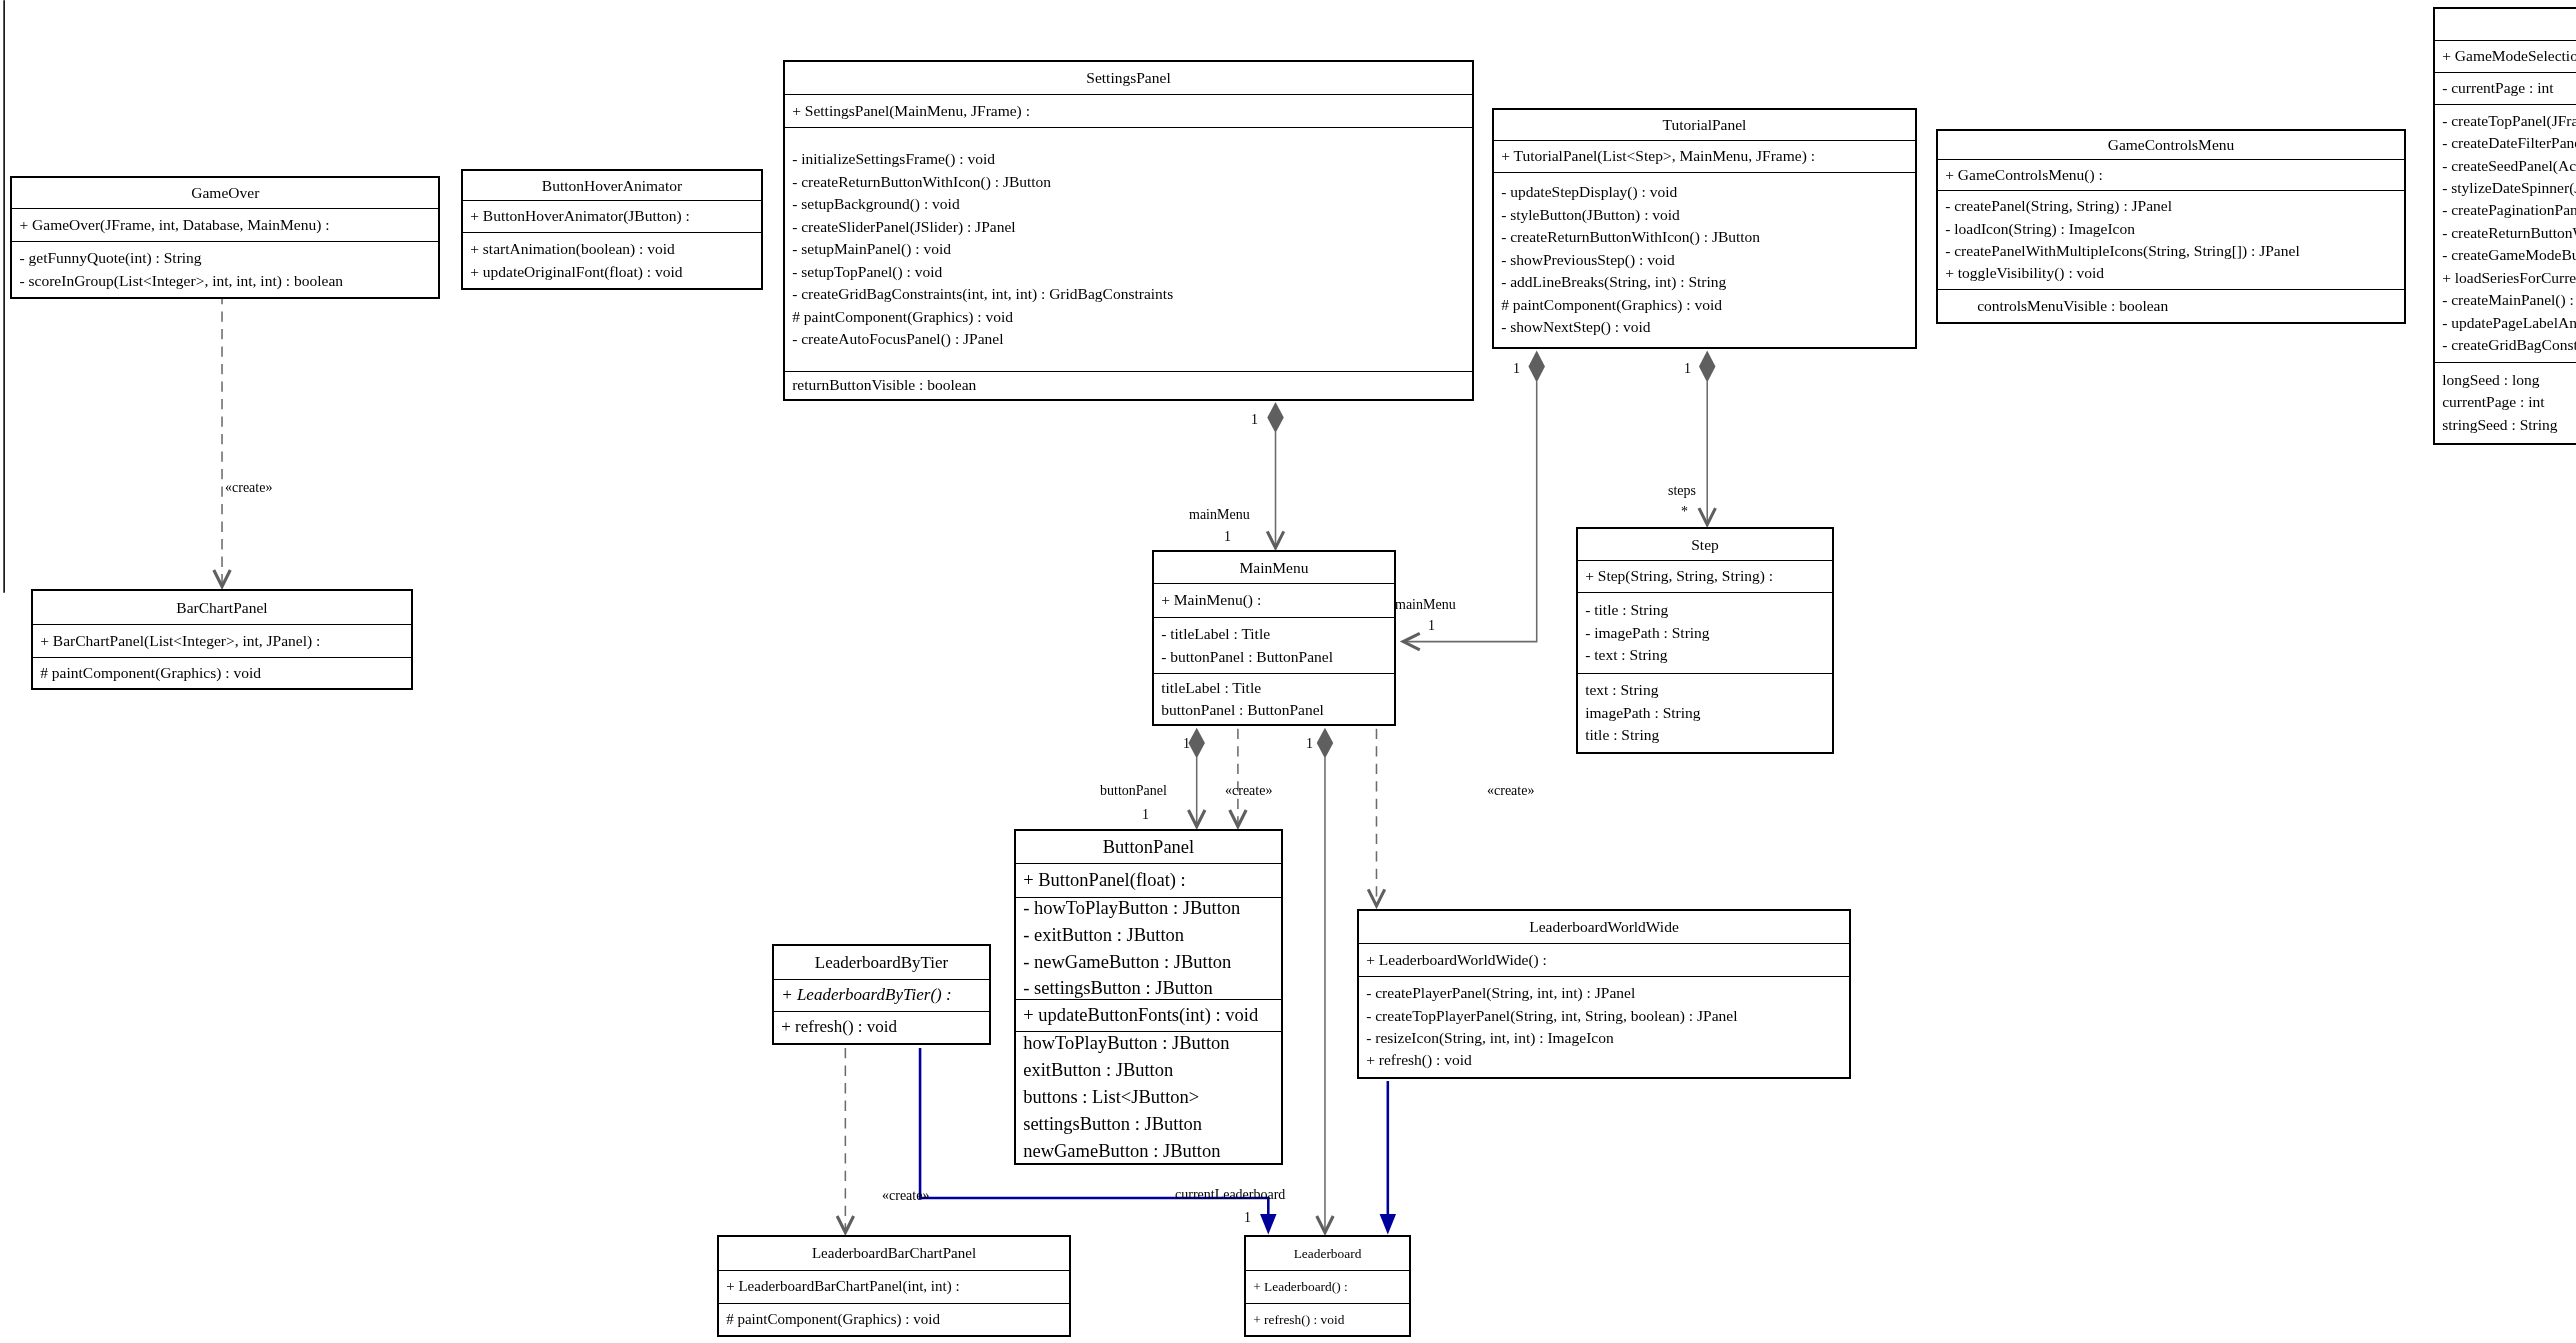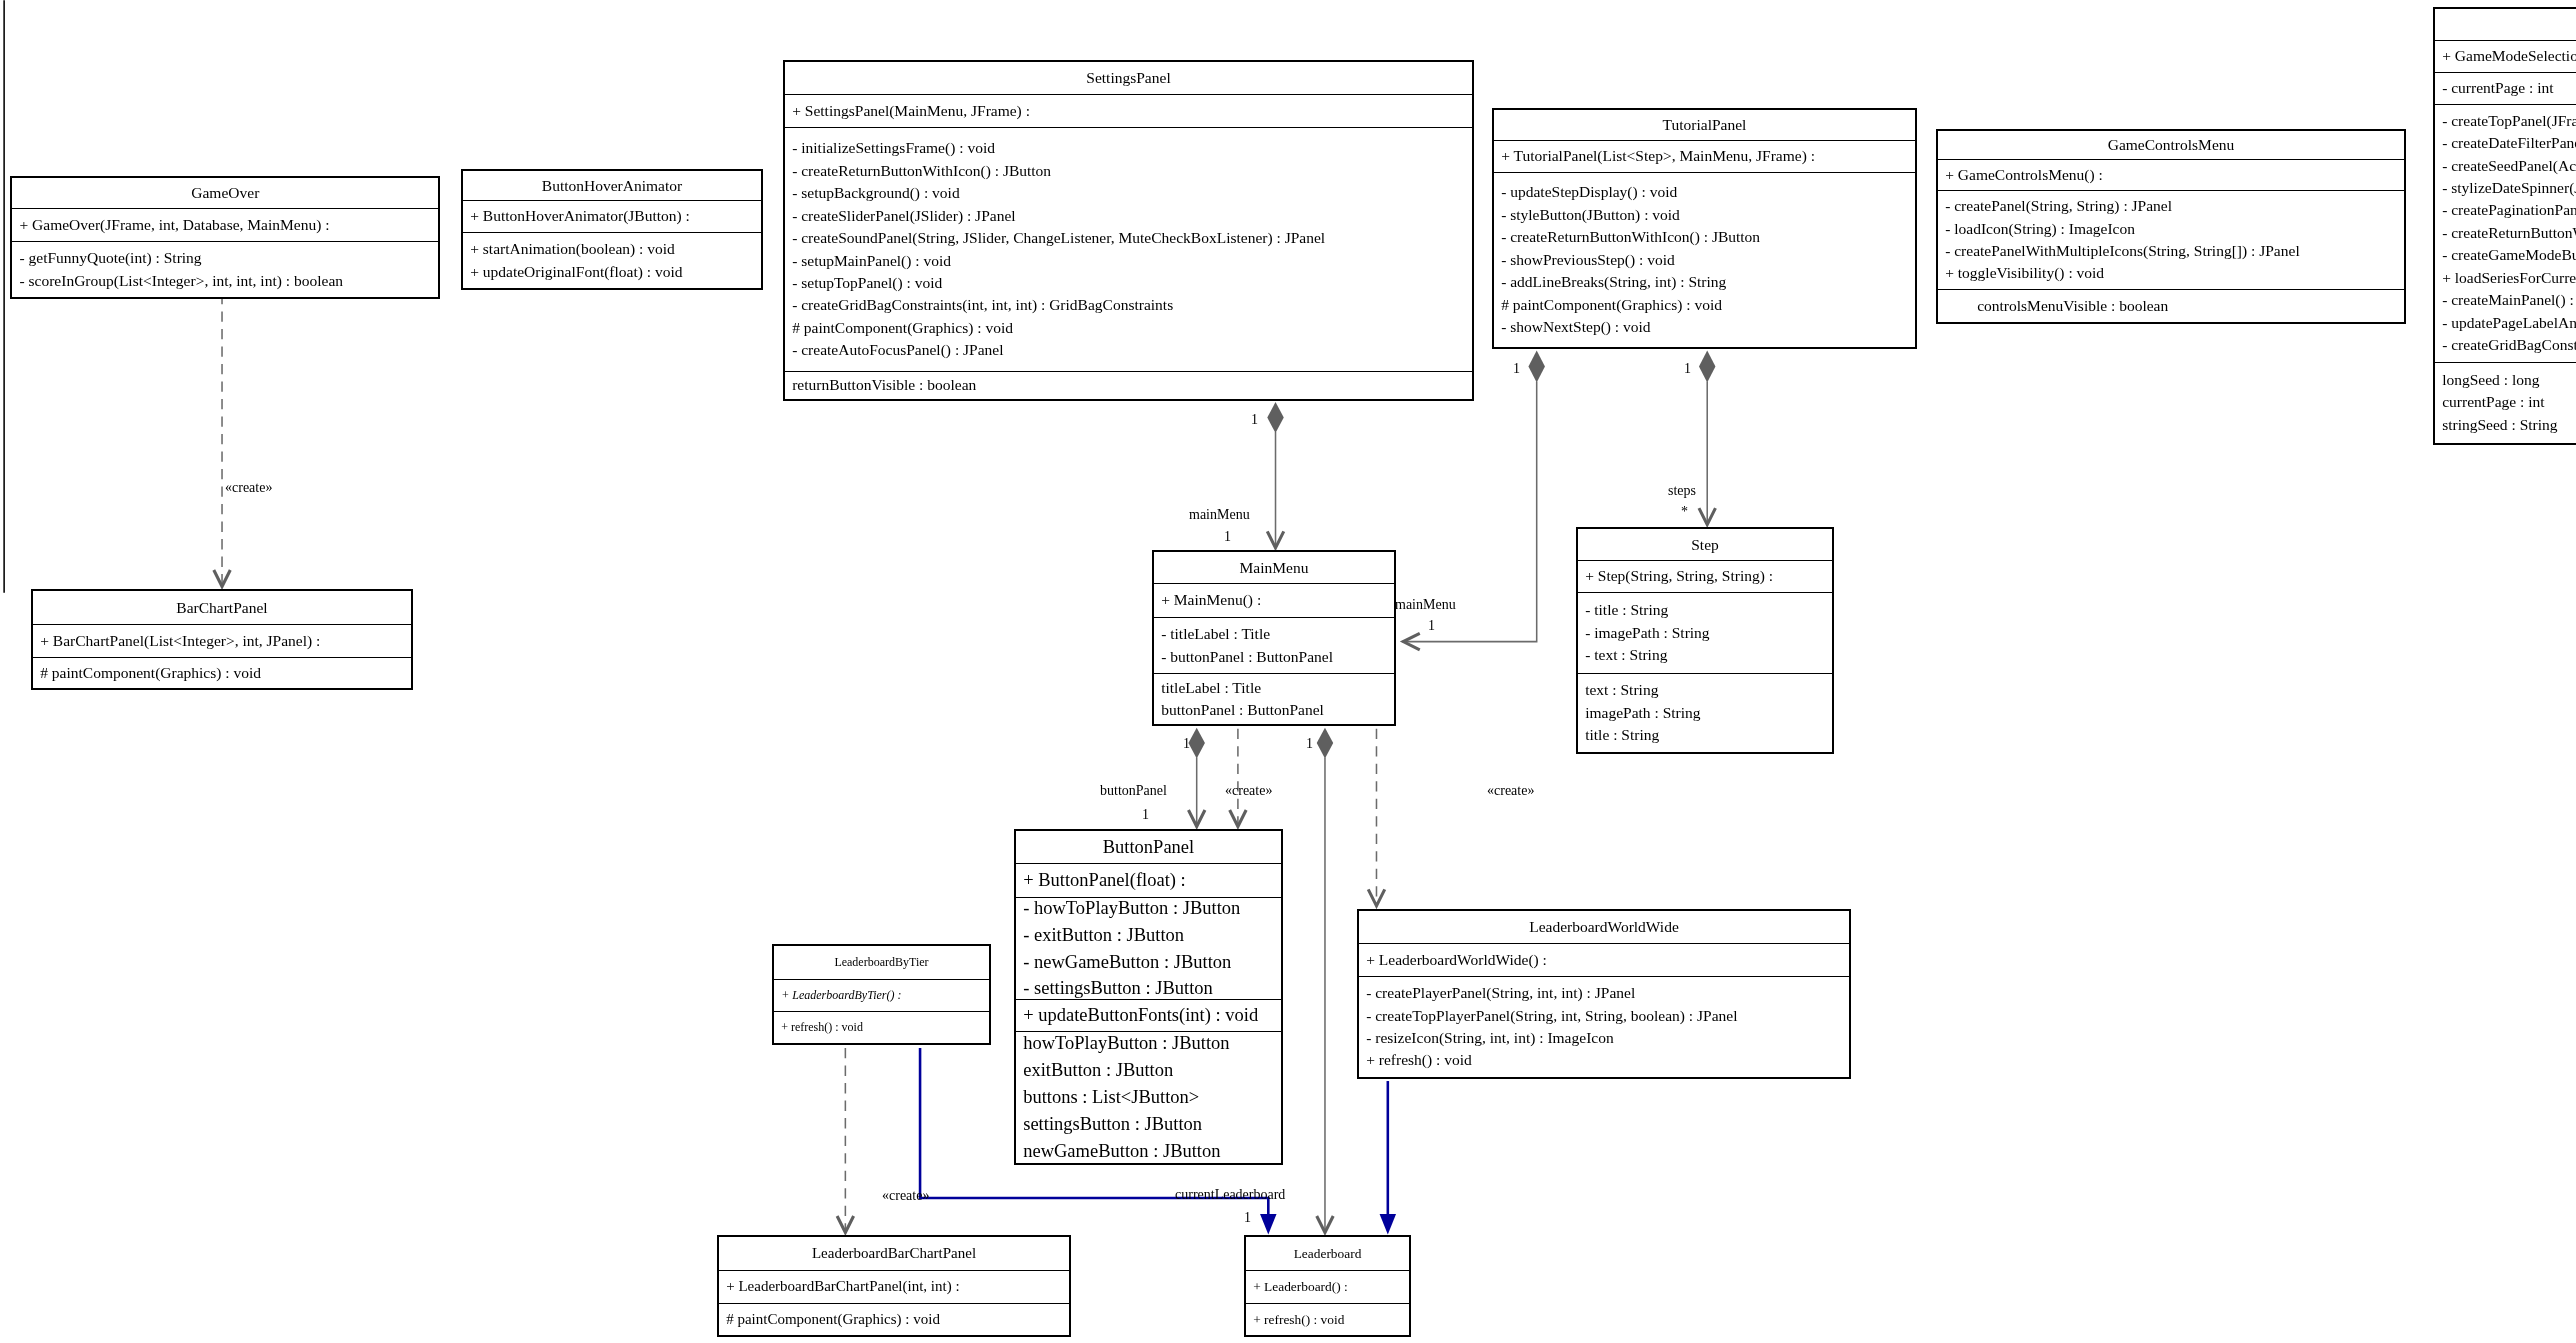--- a/index.html
+++ b/index.html
@@ -108,21 +108,20 @@
   <div class="cls" style="left:783px;top:60px;width:691px;">
     <div class="t" style="height:32px;">SettingsPanel</div>
     <div class="s" style="height:32px;">
         <div class="ln">+ SettingsPanel(MainMenu, JFrame) :</div>
       </div>
     <div class="s" style="height:243px;">
         <div class="ln">- initializeSettingsFrame() : void</div>
         <div class="ln">- createReturnButtonWithIcon() : JButton</div>
         <div class="ln">- setupBackground() : void</div>
         <div class="ln">- createSliderPanel(JSlider) : JPanel</div>
-        <div class="ln">- createSoundPanel(String, JSlider, ChangeListener, MuteCheckBoxListener) : JPanel</div>
         <div class="ln">- setupMainPanel() : void</div>
         <div class="ln">- setupTopPanel() : void</div>
         <div class="ln">- createGridBagConstraints(int, int, int) : GridBagConstraints</div>
         <div class="ln"># paintComponent(Graphics) : void</div>
         <div class="ln">- createAutoFocusPanel() : JPanel</div>
       </div>
     <div class="s" style="height:27px;">
         <div class="ln">returnButtonVisible : boolean</div>
       </div>
   </div>
@@ -245,21 +244,21 @@
       </div>
     <div class="s" style="height:131px;">
         <div class="ln">howToPlayButton : JButton</div>
         <div class="ln">exitButton : JButton</div>
         <div class="ln">buttons : List&lt;JButton&gt;</div>
         <div class="ln">settingsButton : JButton</div>
         <div class="ln">newGameButton : JButton</div>
       </div>
   </div>
 
-  <div class="cls" style="left:772px;top:944px;width:219px;font-size:12px;">
+  <div class="cls" style="left:772px;top:944px;width:219px;font-size:17px;">
     <div class="t" style="height:33px;">LeaderboardByTier</div>
     <div class="s" style="height:31px;font-style:italic;">
         <div class="ln">+ LeaderboardByTier() :</div>
       </div>
     <div class="s" style="height:31px;">
         <div class="ln">+ refresh() : void</div>
       </div>
   </div>
 
   <div class="cls" style="left:1357px;top:909px;width:494px;">

